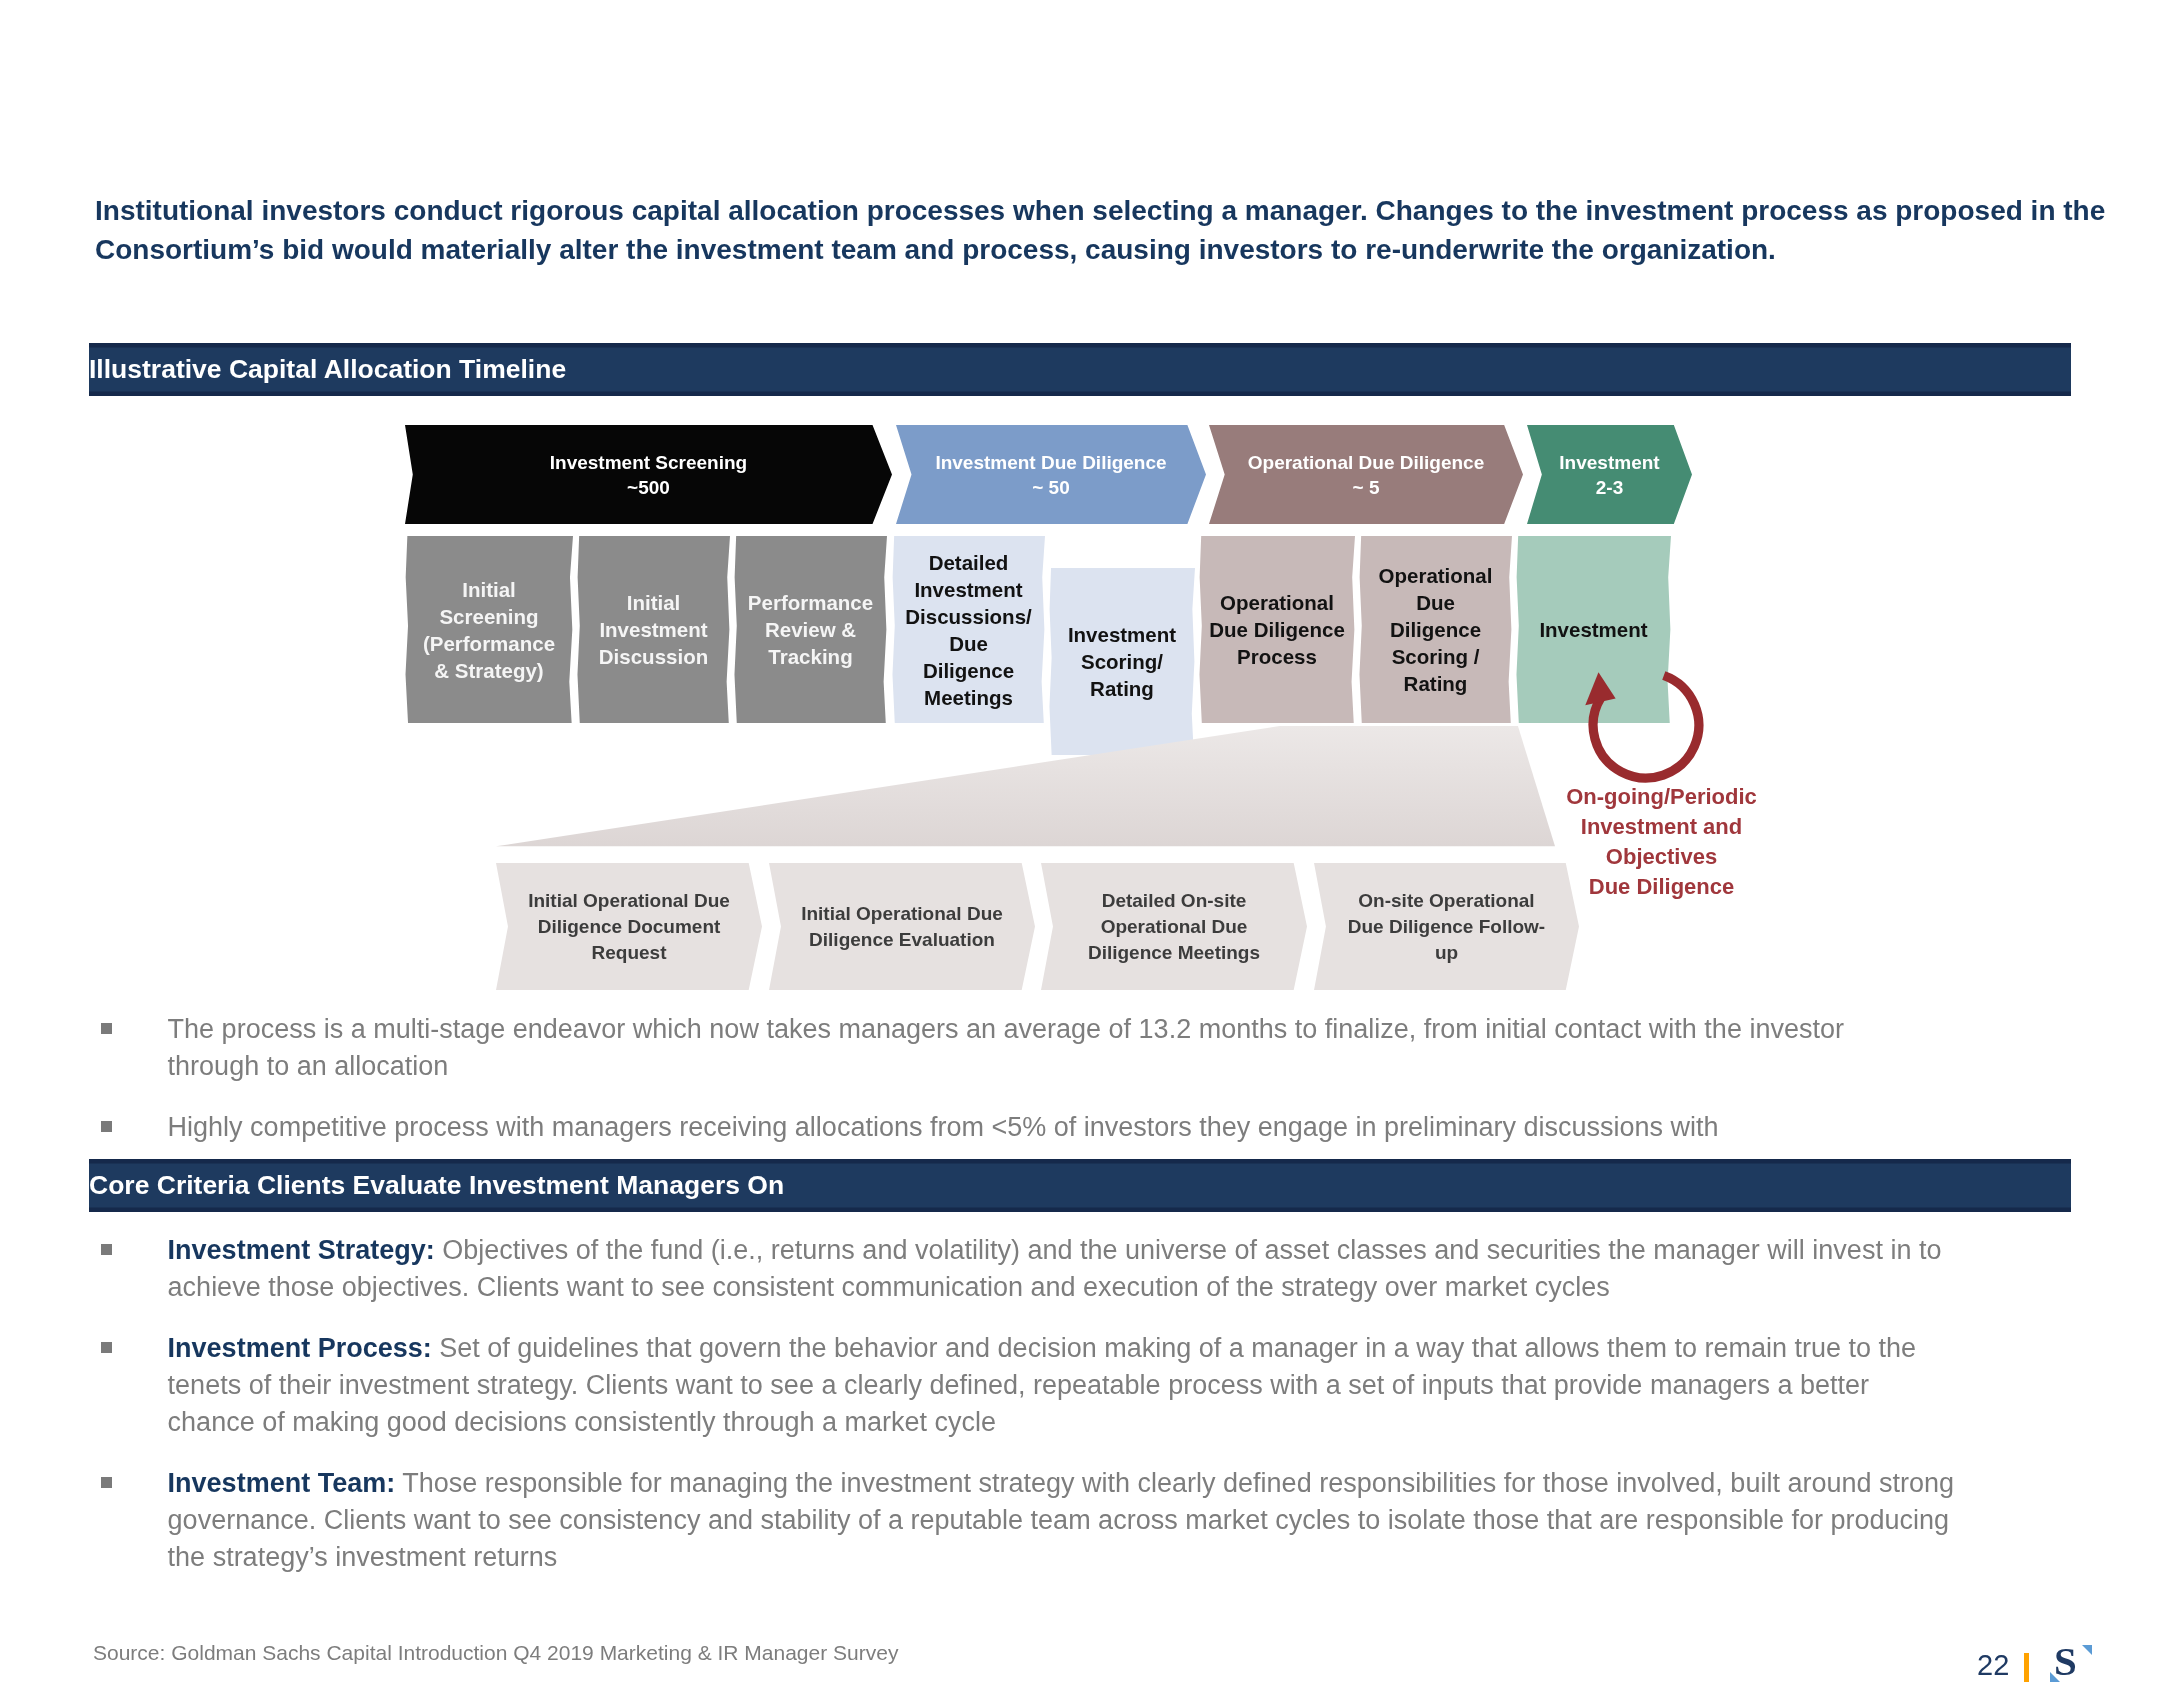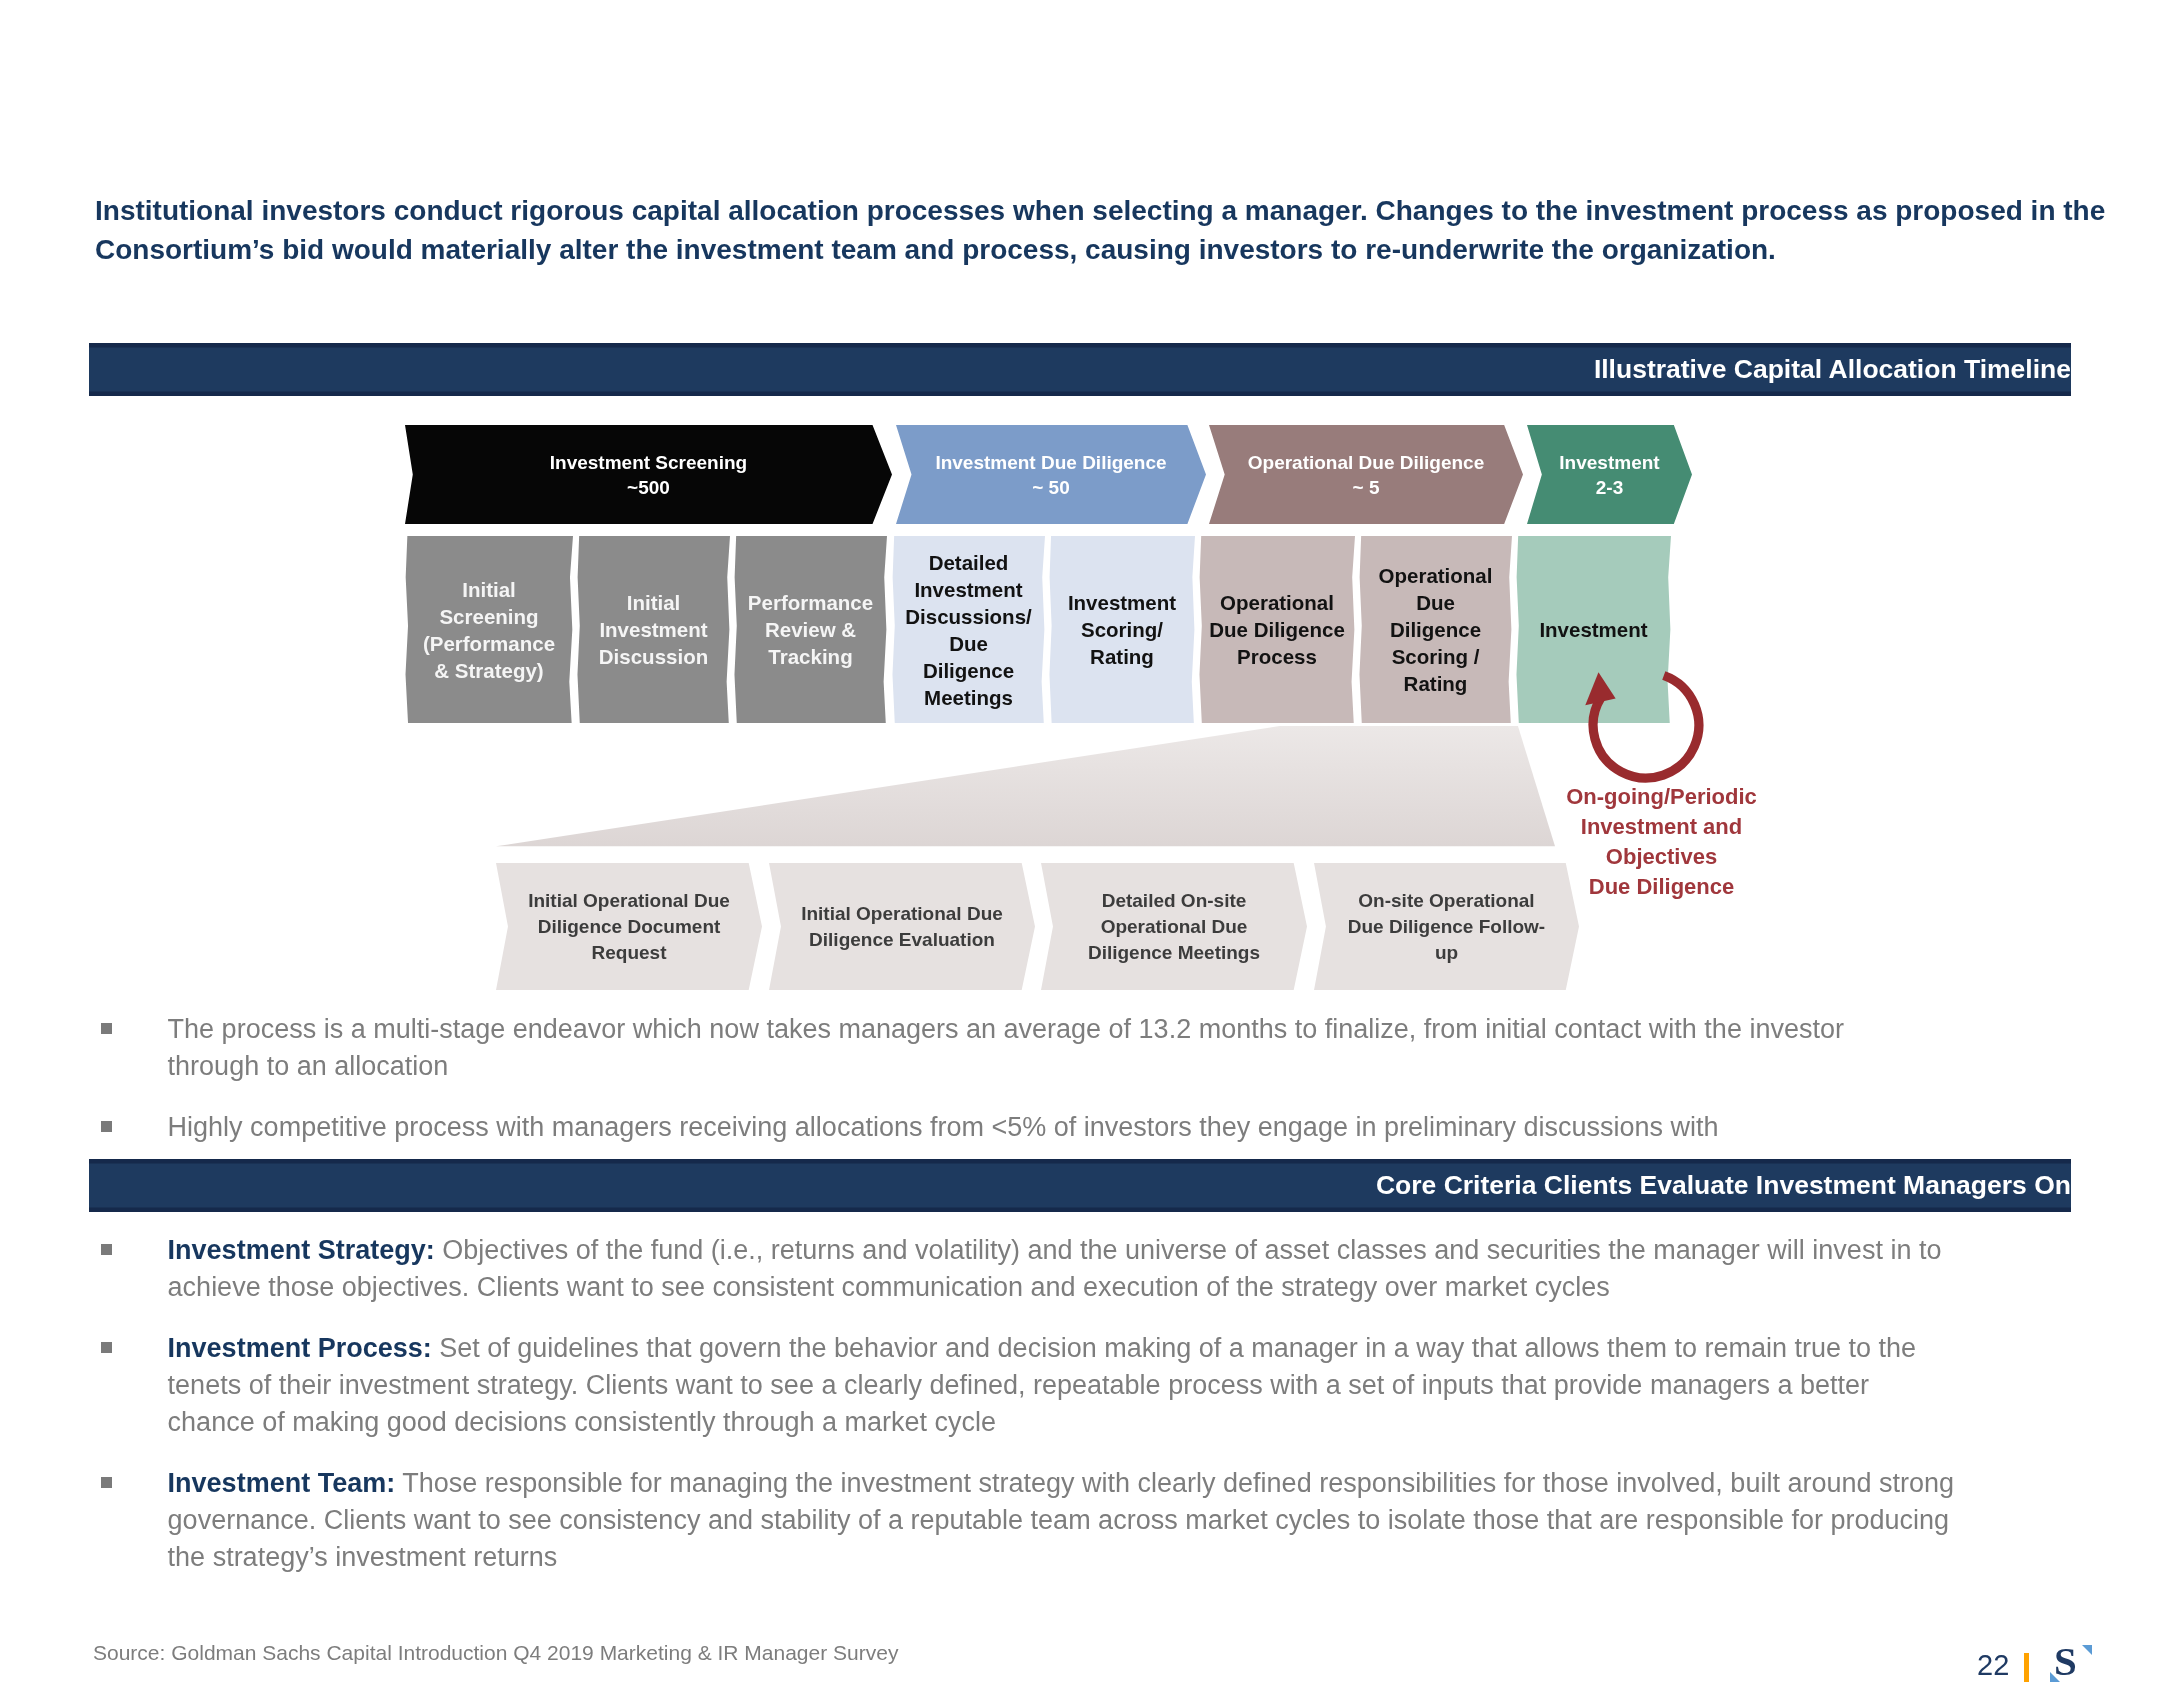--- a/index.html
+++ b/index.html
@@ -20,21 +20,21 @@
   .intro{
     position:absolute;left:95px;top:191px;width:2015px;
     font-size:28px;font-weight:700;color:#17375E;line-height:39px;
   }
   
   .banner{
     position:absolute;left:89px;width:1982px;height:53px;
     background:#1E3A5F;
     box-shadow:inset 0 4.6px 0 #15294B, inset 0 -4.6px 0 #15294B;
     color:#ffffff;font-size:26.5px;font-weight:700;
-    display:flex;align-items:center;justify-content:flex-end;
+    display:flex;align-items:center;justify-content:flex-start;
     text-align:center;
   }
   #banner-timeline{top:343px;}
   #banner-criteria{top:1159px;}
   
   .stage{
     position:absolute;top:425px;height:99px;
     display:flex;flex-direction:column;align-items:center;justify-content:center;
     color:#ffffff;font-weight:700;font-size:19px;line-height:25px;
     text-align:center;
@@ -53,21 +53,21 @@
     clip-path:polygon(1.4% 0,100% 0,98.2% 22%,99.6% 50%,97.8% 78%,99.2% 100%,1.8% 100%,0.3% 74%,1.8% 48%,0.4% 22%);
   }
   .detail.gray{background:#8B8B8B;color:#F5F5F5;}
   .detail.lblue{background:#DCE3F0;color:#121212;}
   .detail.lmauve{background:#C7B9B8;color:#121212;}
   .detail.lgreen{background:#A5CBBB;color:#121212;}
   #d1{left:405px;width:168px;}
   #d2{left:577px;width:153px;}
   #d3{left:734px;width:153px;}
   #d4{left:892px;width:153px;}
-  #d5{left:1049px;width:146px;}
+  #d5{left:1049px;width:146px;margin-top:32px;}
   #d6{left:1199px;width:156px;}
   #d7{left:1359px;width:153px;}
   #d8{left:1516px;width:155px;}
   .funnel{
     position:absolute;left:496px;top:726px;width:1059px;height:124px;
     background:linear-gradient(180deg,#ECE8E7 0%,#DCD5D4 100%);
     clip-path:polygon(74% 0,96.5% 0,100% 97%,0 97%);
   }
   .sub{
     position:absolute;top:863px;height:127px;background:#E6E1E0;

